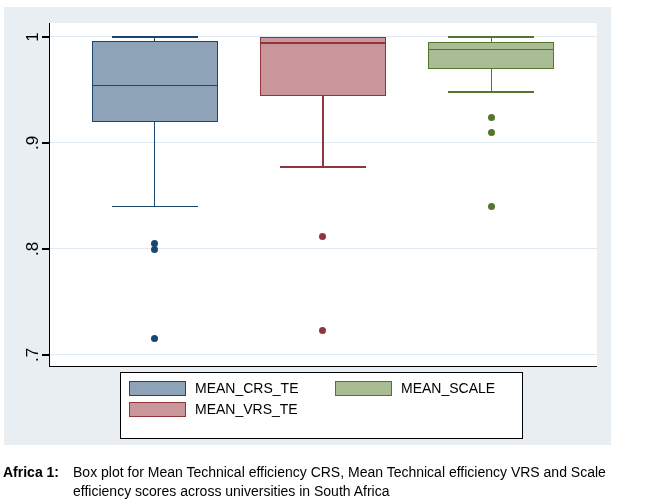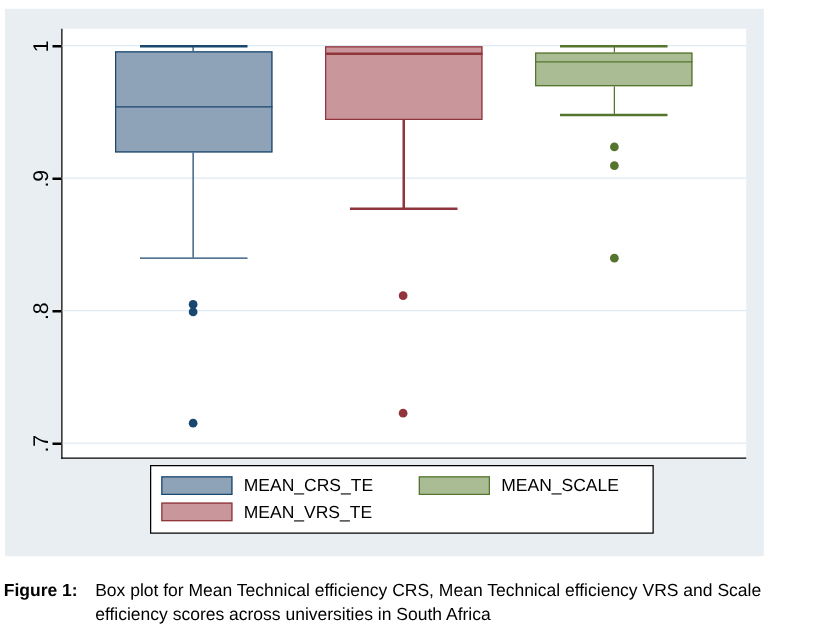--- a/index.html
+++ b/index.html
@@ -17,21 +17,21 @@
   .tick-label{
     position:absolute;width:40px;height:18px;line-height:18px;text-align:center;
     font-size:17px;transform:rotate(-90deg);transform-origin:50% 50%;
   }
   .box{position:absolute;box-sizing:border-box;border:1.5px solid;}
   .median-line{position:absolute;height:1.5px;}
   .whisker-line{position:absolute;width:1.5px;}
   .whisker-cap{position:absolute;height:1.5px;}
   .outlier{position:absolute;width:7px;height:7px;border-radius:50%;}
   .legend{
-    position:absolute;left:116px;top:365px;width:403px;height:55px;background:#ffffff;
+    position:absolute;left:116px;top:365px;width:403px;height:67px;background:#ffffff;
     border:1.5px solid #000;box-sizing:border-box;
     display:grid;grid-template-columns:206px 1fr;align-content:start;
     padding:7px 0 0 8px;row-gap:5px;
   }
   .legend-item{display:flex;align-items:center;height:16px;}
   .legend-swatch{width:57px;height:15px;box-sizing:border-box;border:1.5px solid;margin-right:9px;flex:0 0 auto;}
   .legend-label{font-size:14px;white-space:nowrap;}
   .caption{position:absolute;left:3px;top:463px;display:flex;font-size:14px;line-height:19px;}
   .cap-label{font-weight:bold;white-space:nowrap;margin-right:14px;}
   .cap-lines{width:600px;}
@@ -89,19 +89,19 @@
       <div class="tick-label" style="left: 9px; top: 20.7848px;">1</div>
       <div class="tick-dash" style="left: 38px; width: 7px; top: 135.072px;"></div>
       <div class="tick-label" style="left: 9px; top: 126.822px;">.9</div>
       <div class="tick-dash" style="left: 38px; width: 7px; top: 241.109px;"></div>
       <div class="tick-label" style="left: 9px; top: 232.859px;">.8</div>
       <div class="tick-dash" style="left: 38px; width: 7px; top: 347.146px;"></div>
       <div class="tick-label" style="left: 9px; top: 338.896px;">.7</div>
     </div>
 
   <div class="caption">
-    <span class="cap-label">Figure 1:</span>
+    <span class="cap-label">Africa 1:</span>
     <div class="cap-lines">
       <div>Box plot for Mean Technical efficiency CRS, Mean Technical efficiency VRS and Scale</div>
       <div>efficiency scores across universities in South Africa</div>
     </div>
   </div>
 </div>
 
 </body></html>

